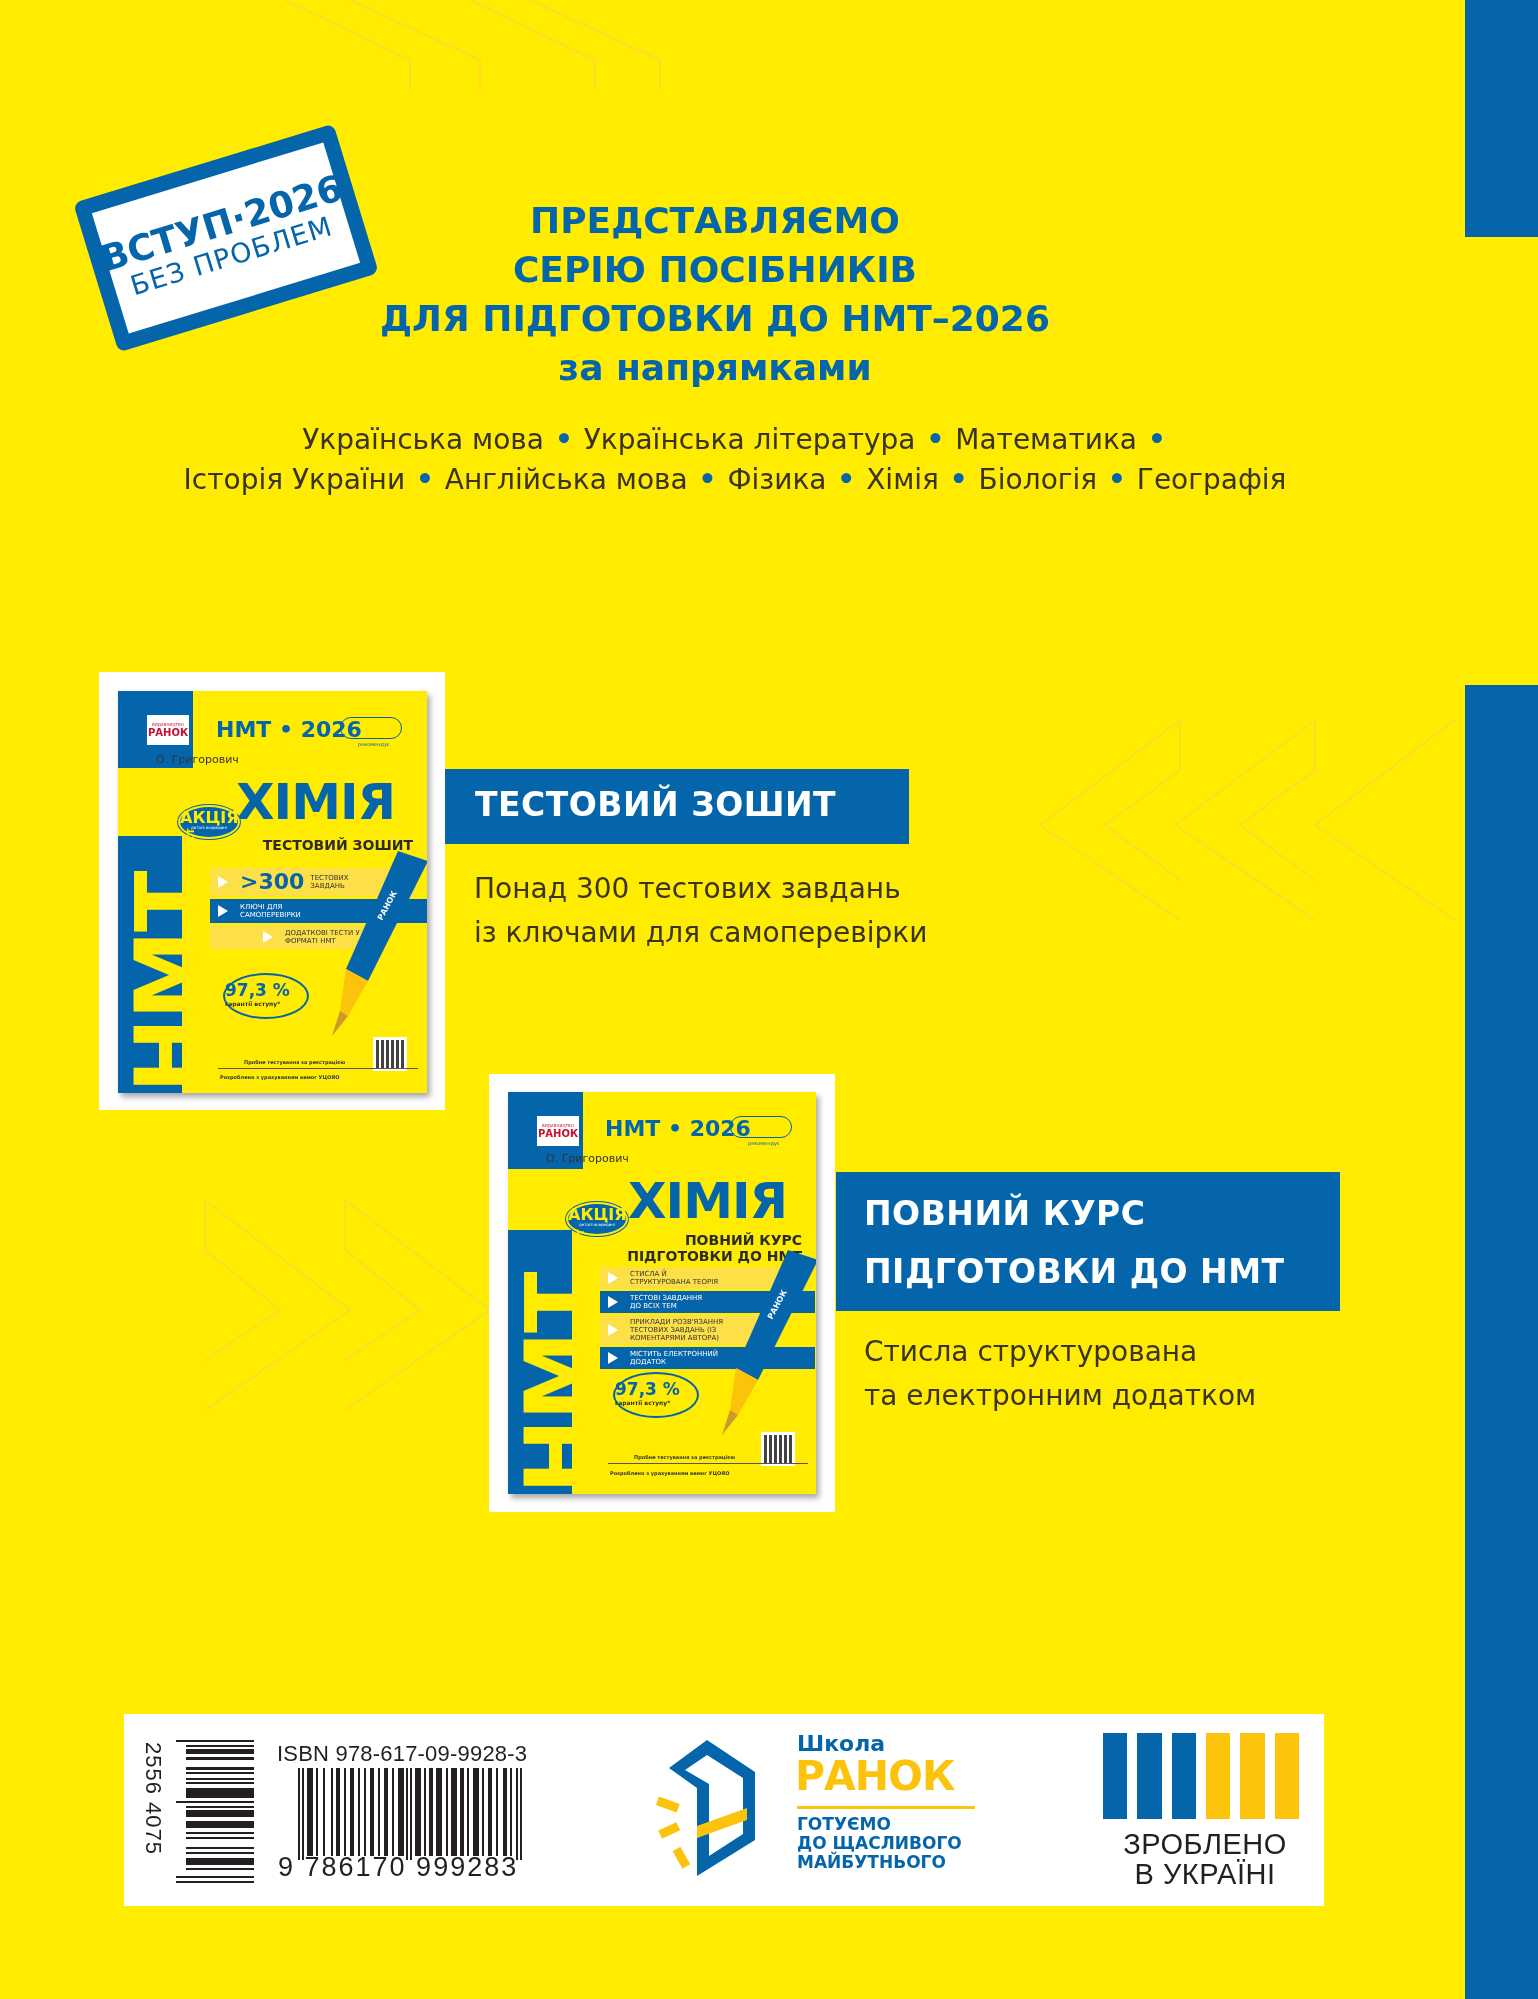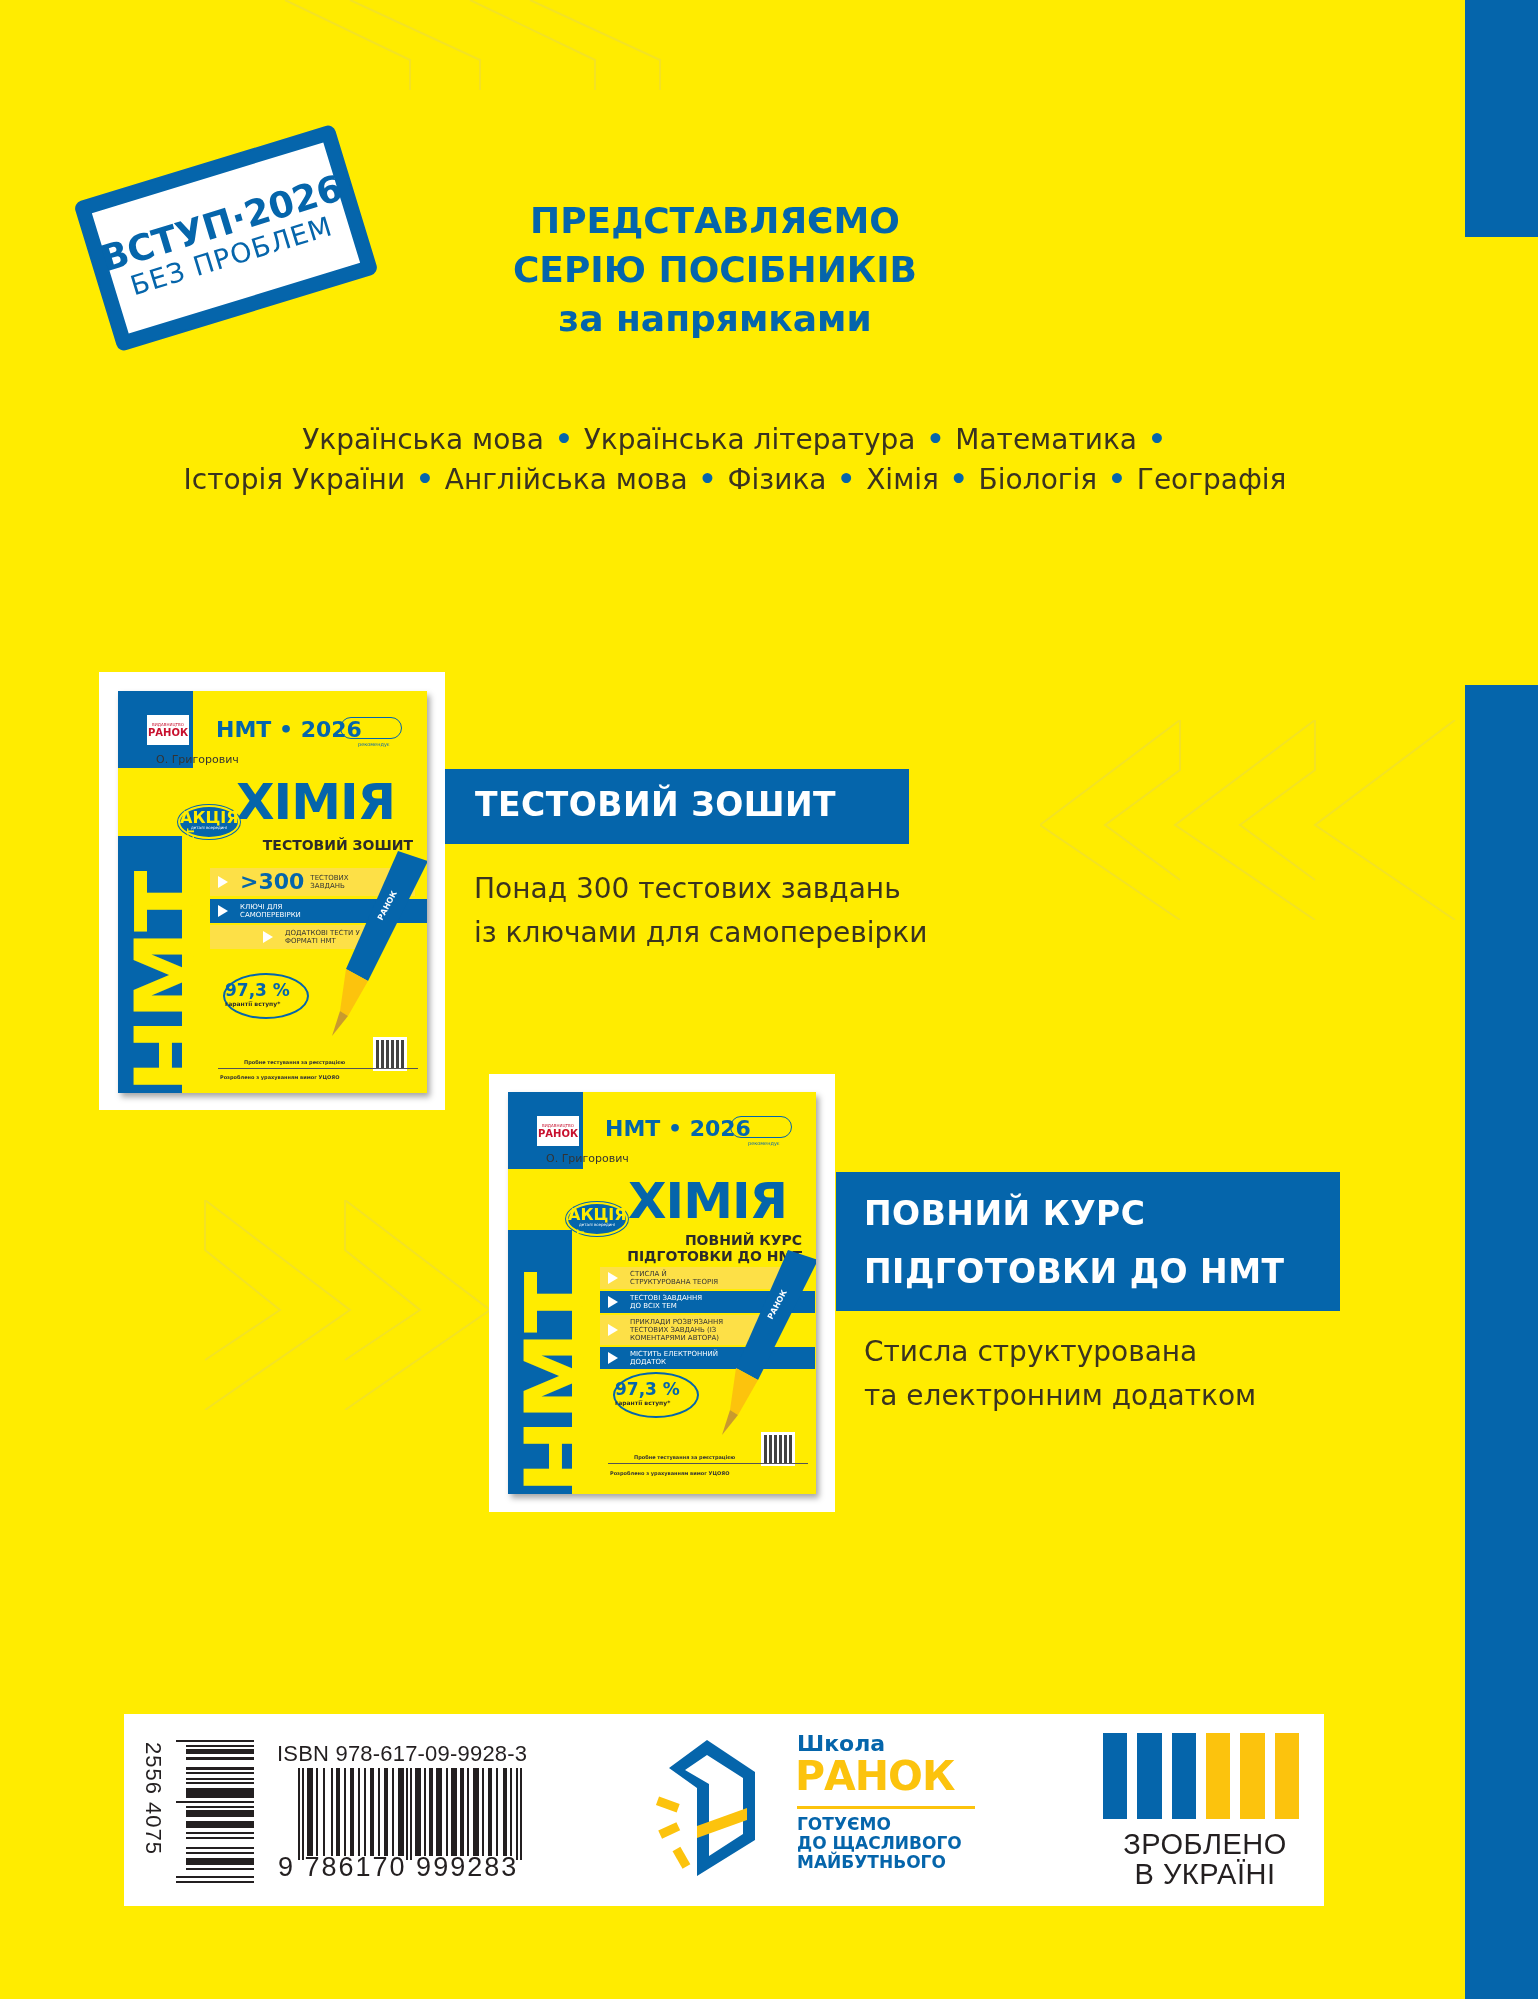--- a/index.html
+++ b/index.html
@@ -149,20 +149,21 @@
 </svg>
 
 <div class="stamp">
   <div class="stamp-l1">ВСТУП·2026</div>
   <div class="stamp-l2">БЕЗ ПРОБЛЕМ</div>
 </div>
 
 <div class="headline">
   <div>ПРЕДСТАВЛЯЄМО</div>
   <div>СЕРІЮ ПОСІБНИКІВ</div>
+  <div>ДЛЯ ПІДГОТОВКИ ДО НМТ–2026</div>
   <div style="text-transform:none">за напрямками</div>
 </div>
 
 <div class="subjects">
   <div>
     <span>Українська мова</span>
     <span class="dot">•</span>
     <span>Українська література</span>
     <span class="dot">•</span>
     <span>Математика</span>

